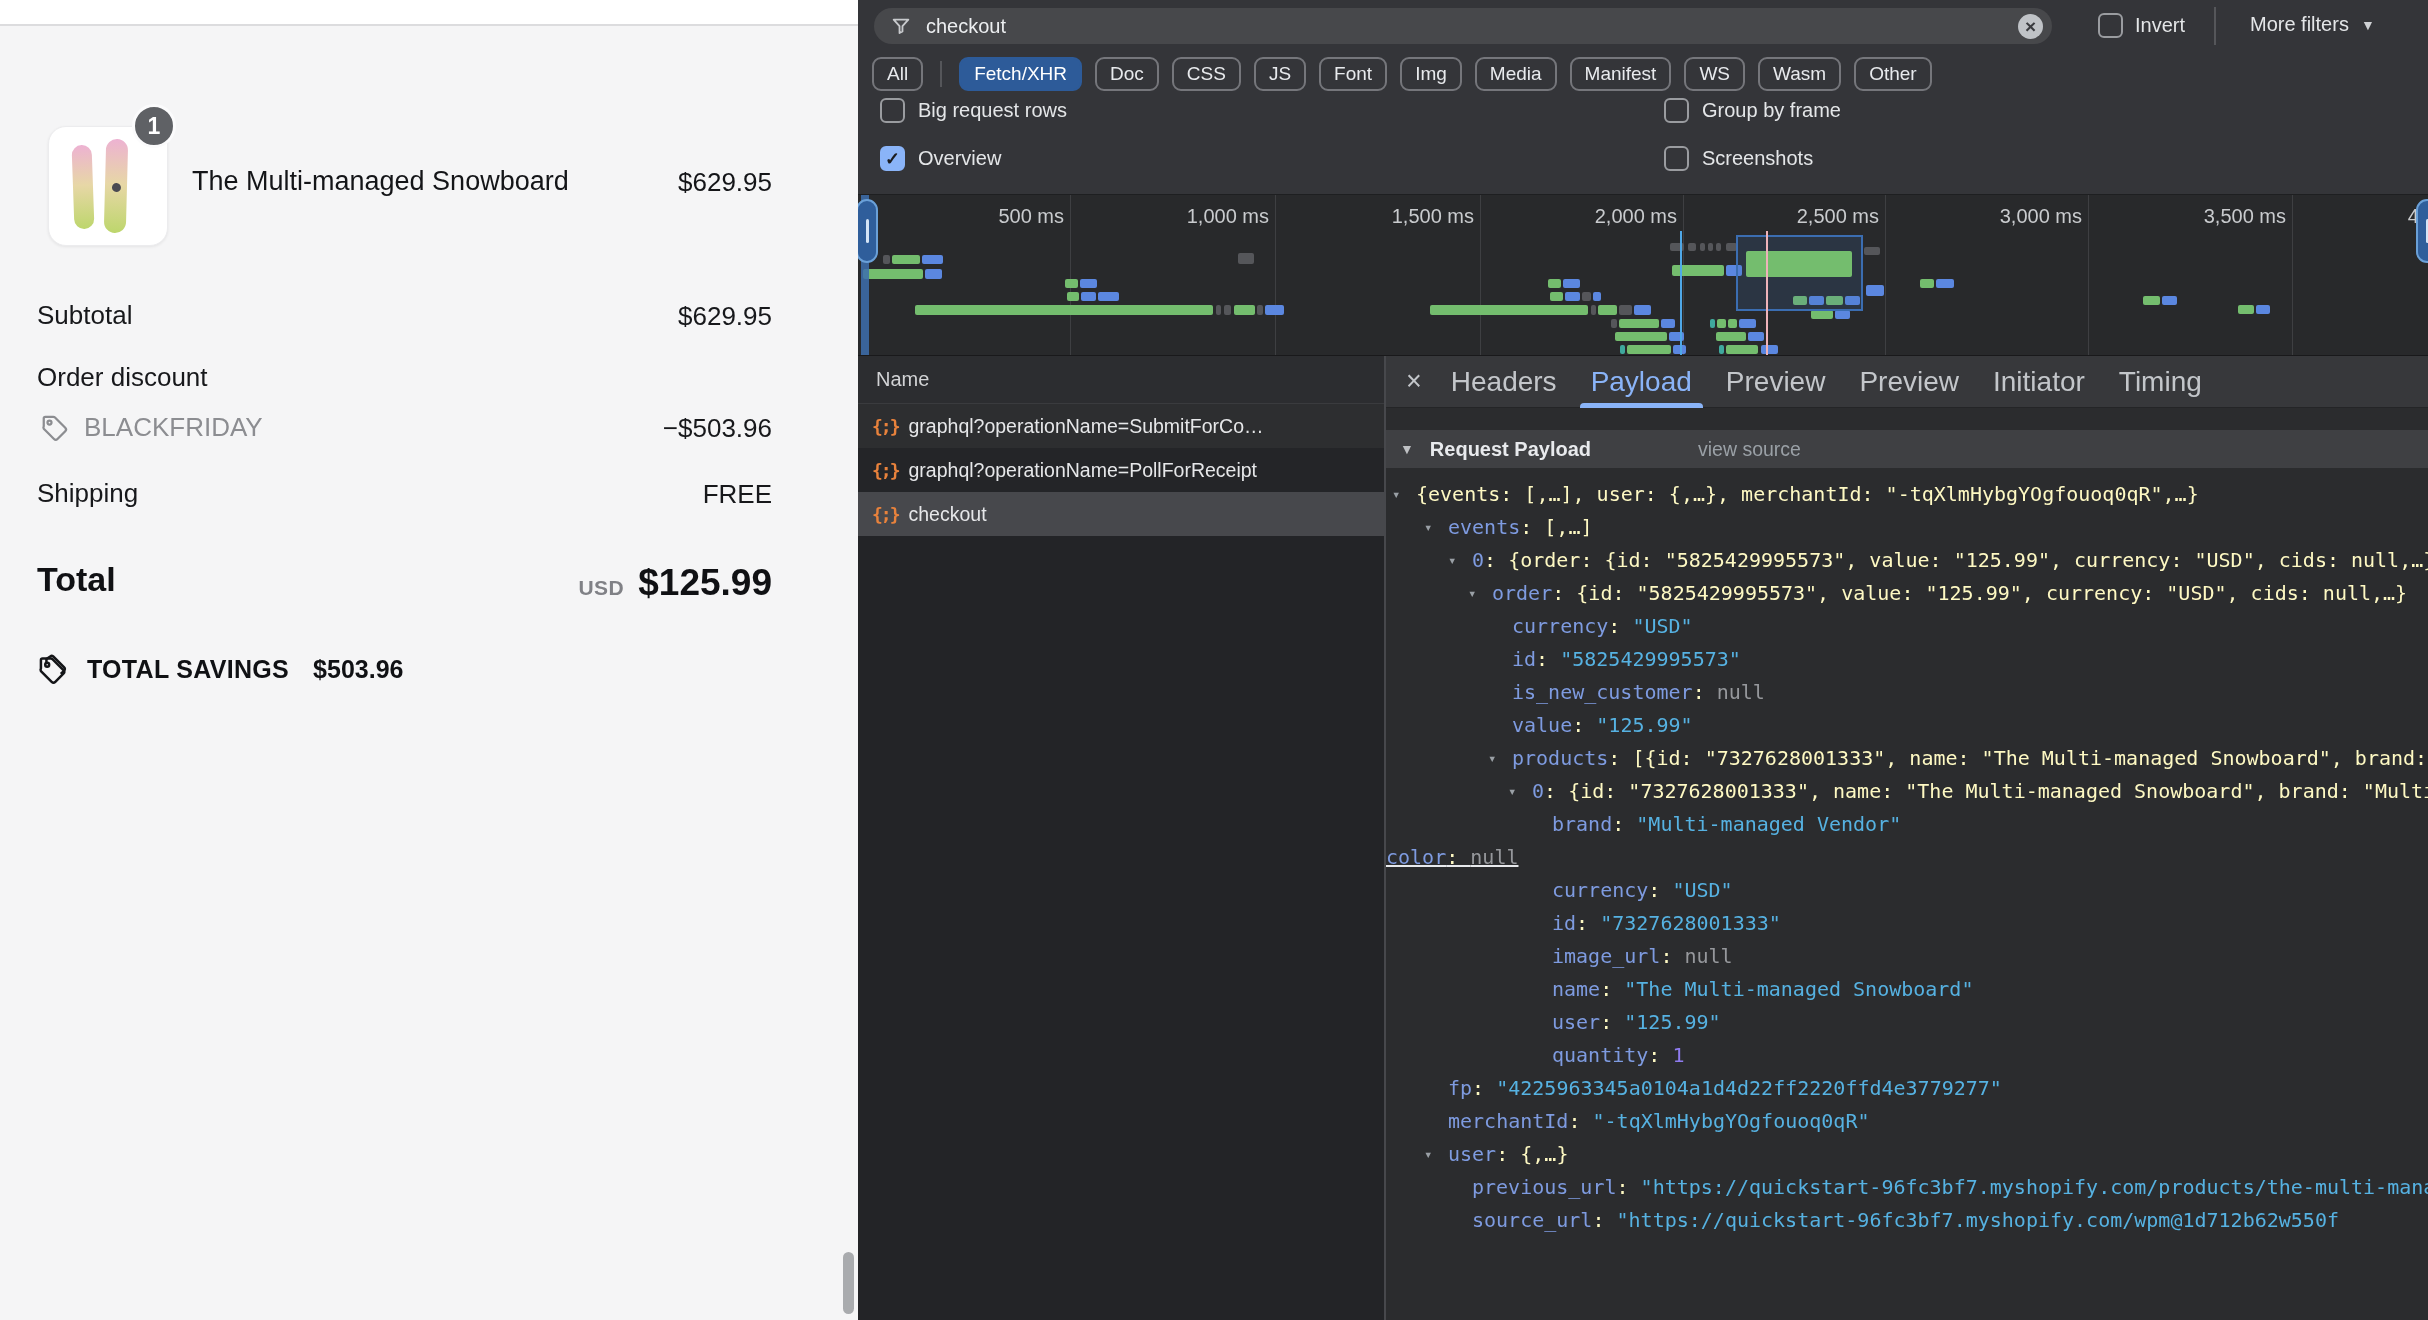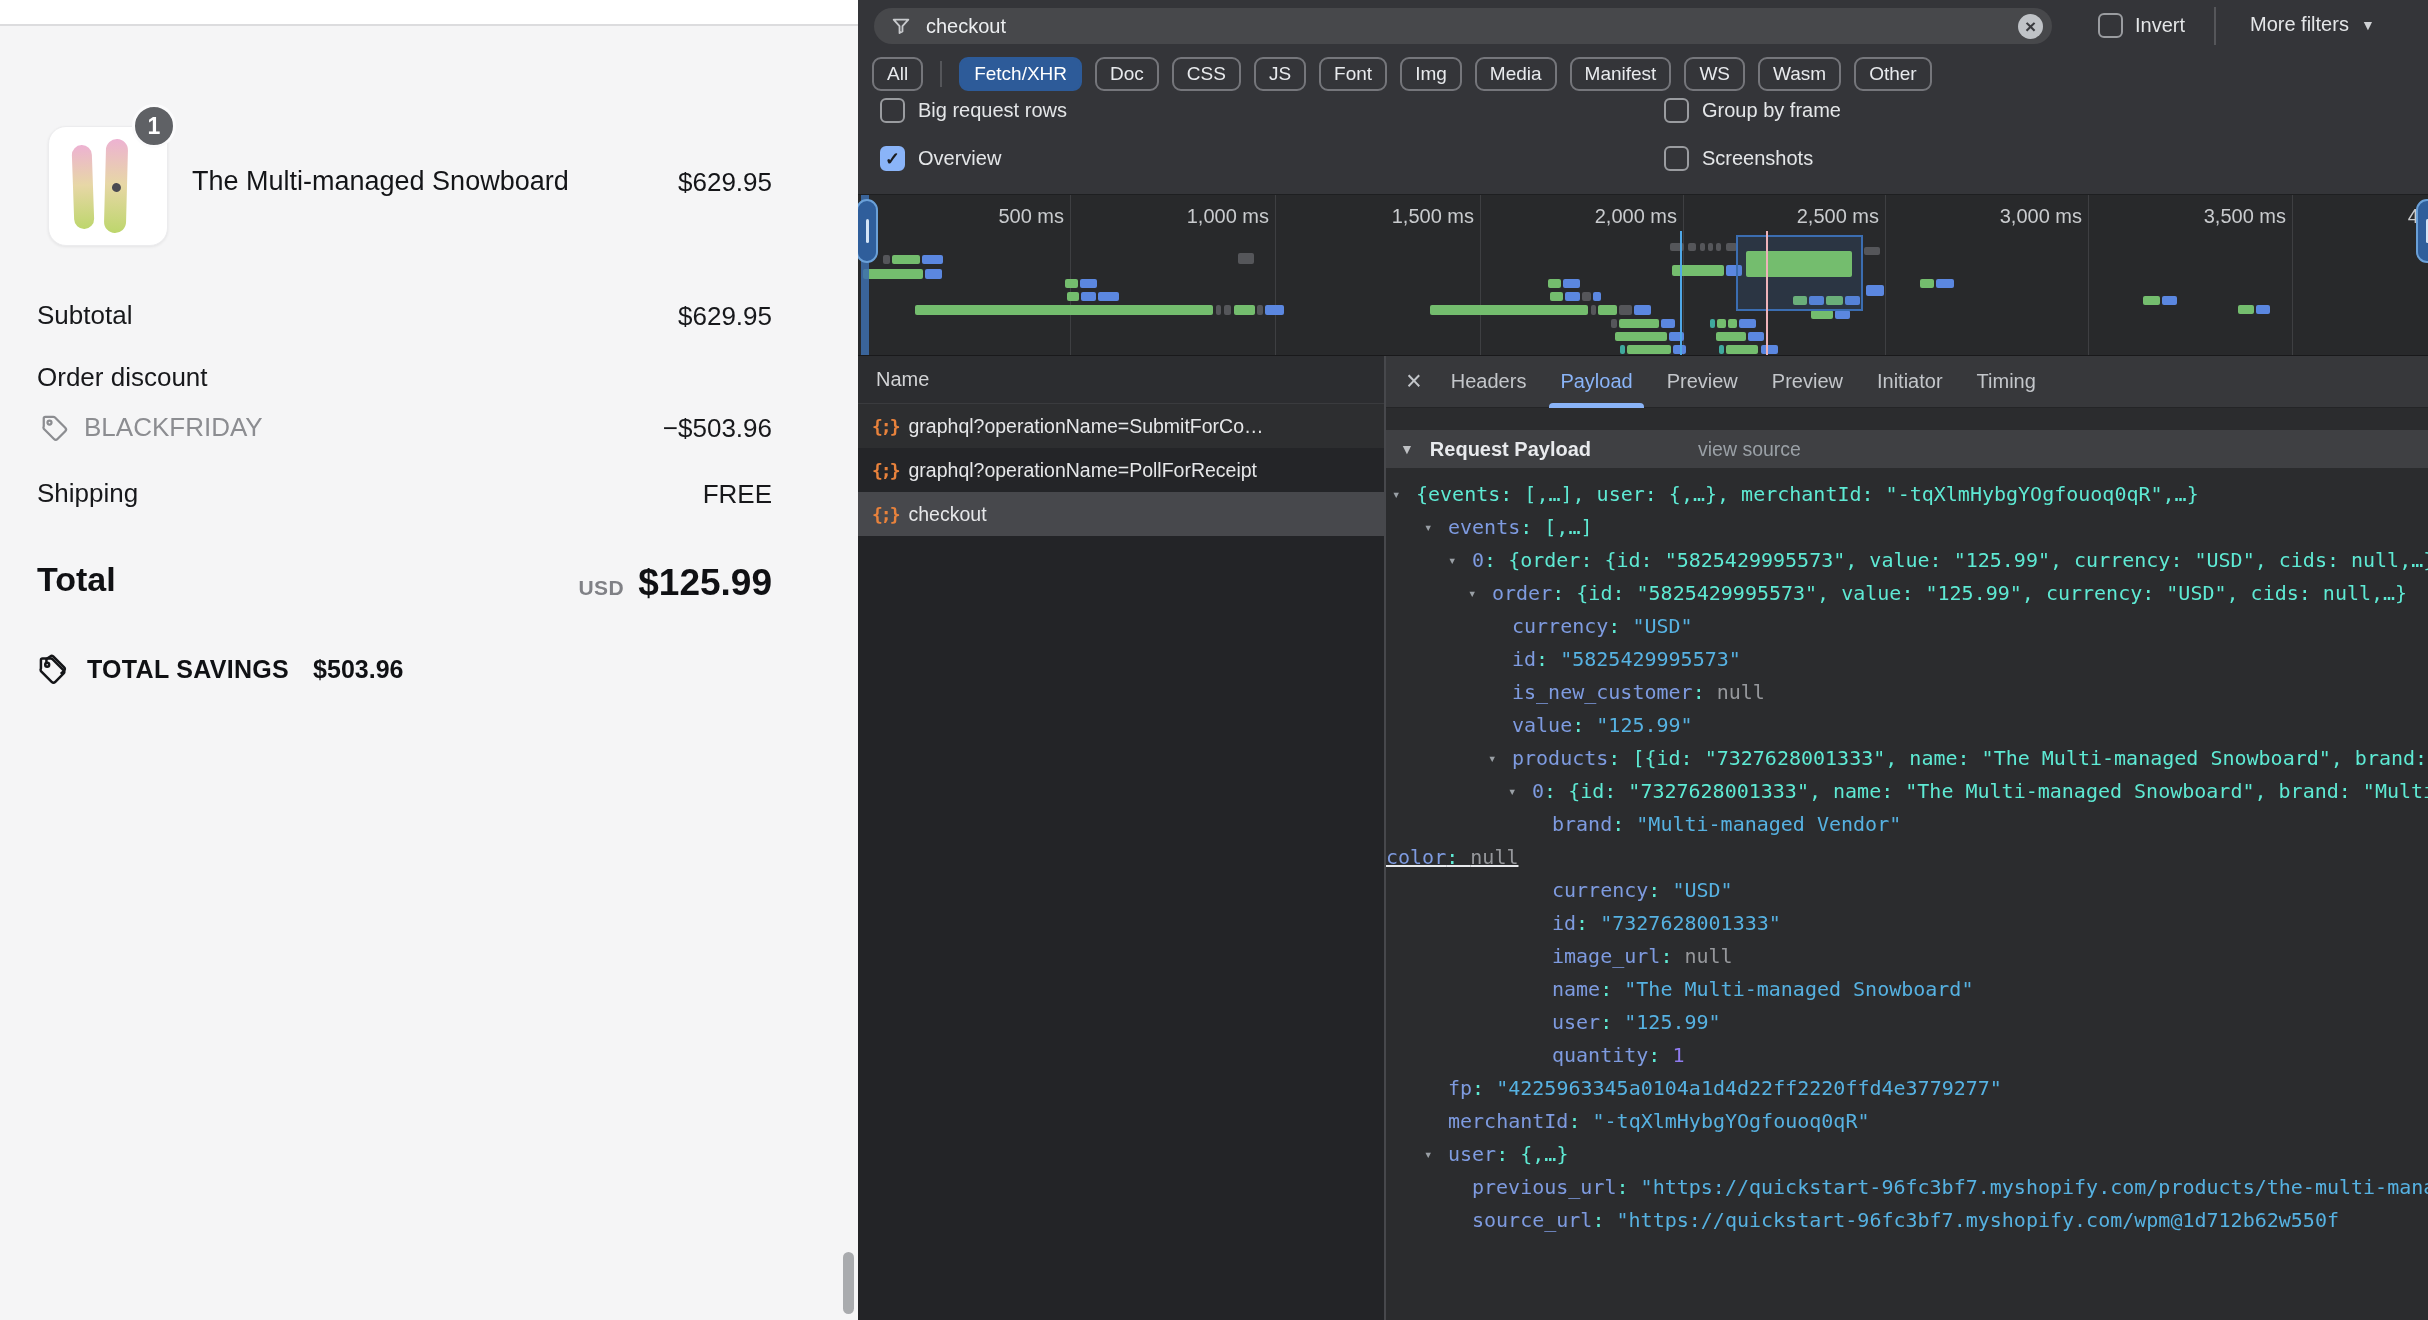--- a/index.html
+++ b/index.html
@@ -65,31 +65,31 @@
   .req-row{position:absolute;left:0;width:526px;height:44px;display:flex;align-items:center;overflow:hidden;white-space:nowrap;}
   .req-row.odd{background:#2d2e30;}
   .req-row.even{background:#242528;}
   .req-row.sel{background:#47484c;}
   .req-ic{margin:0 10px 0 14px;font-family:"DejaVu Sans Mono",monospace;font-size:18px;font-weight:700;color:#e8823c;letter-spacing:-2px;flex:none;}
   .req-lbl{font-size:19.5px;color:#e6e7e9;overflow:hidden;text-overflow:ellipsis;}
 
   .detail{position:absolute;left:526px;top:356px;width:1044px;height:964px;background:#2b2c2e;border-left:2px solid #47484c;box-sizing:border-box;overflow:hidden;}
   .tabs{position:absolute;left:0;top:0;width:100%;height:52px;background:#37383b;border-bottom:1px solid #242527;box-sizing:border-box;display:flex;align-items:center;}
   .tab-close{font-size:27px;color:#c3c6ca;padding:0 12px 0 20px;line-height:1;}
-  .tab{position:relative;height:52px;display:flex;align-items:center;padding:0 17px;font-size:20px;color:#c3c6ca;}
+  .tab{position:relative;height:52px;display:flex;align-items:center;padding:0 17px;font-size:28px;color:#c3c6ca;}
   .tab.active{color:#8ab4f8;}
   .tab.active::after{content:"";position:absolute;left:6px;right:6px;bottom:0;height:5px;background:#8ab4f8;border-radius:4px 4px 0 0;}
   .pl-head{position:absolute;left:0;top:74px;width:100%;height:38px;background:#3f4043;display:flex;align-items:center;}
   .pl-head .tri{margin-left:14px;font-size:14px;color:#bfc1c4;}
   .pl-head .ttl{margin-left:16px;font-size:20px;font-weight:700;color:#e8eaed;}
   .pl-head .vs{position:absolute;left:312px;font-size:19.5px;color:#9aa0a6;}
   .tree{position:absolute;left:0;top:112px;width:100%;padding-top:10px;}
   .tline{position:relative;height:33px;line-height:33px;font-family:"DejaVu Sans Mono",monospace;font-size:20px;white-space:nowrap;overflow:hidden;}
   .ttri{position:absolute;top:0;font-size:14px;color:#9aa0a6;}
-  .tk{color:#7e9be0;} .ts{color:#56b2e2;} .tu{color:#96989c;} .td{color:#8f7cf0;} .tp{color:#5eead4;}
+  .tk{color:#7e9be0;} .ts{color:#56b2e2;} .tu{color:#96989c;} .td{color:#8f7cf0;} .tp{color:#fef9c3;}
 </style>
 </head>
 <body>
 
 <div id="root">
 
   <div class="lp">
     <div class="lp-top"></div>
 
     <div class="prod-card">

